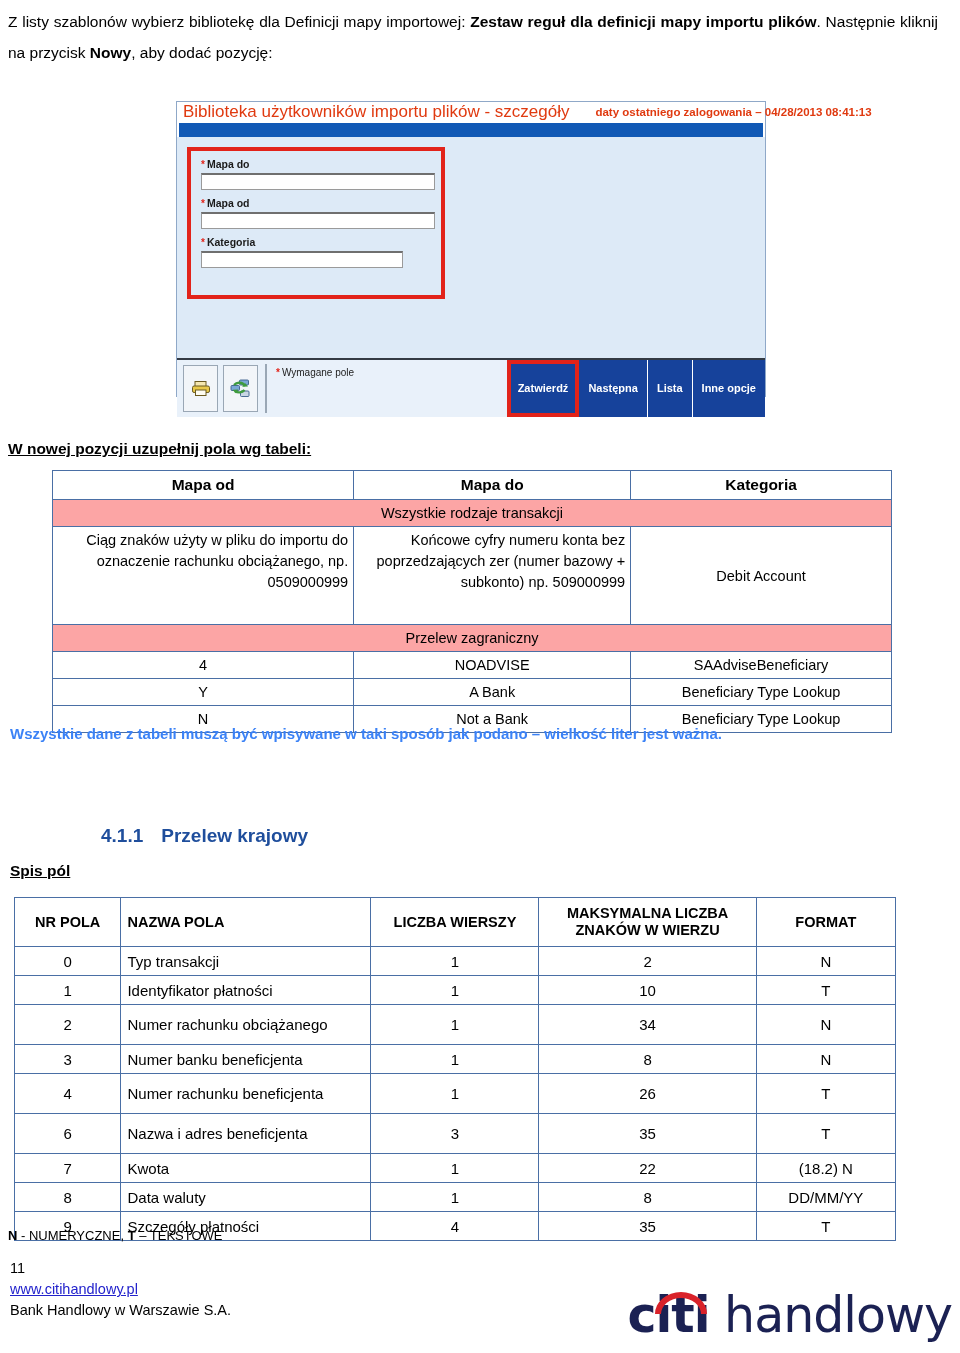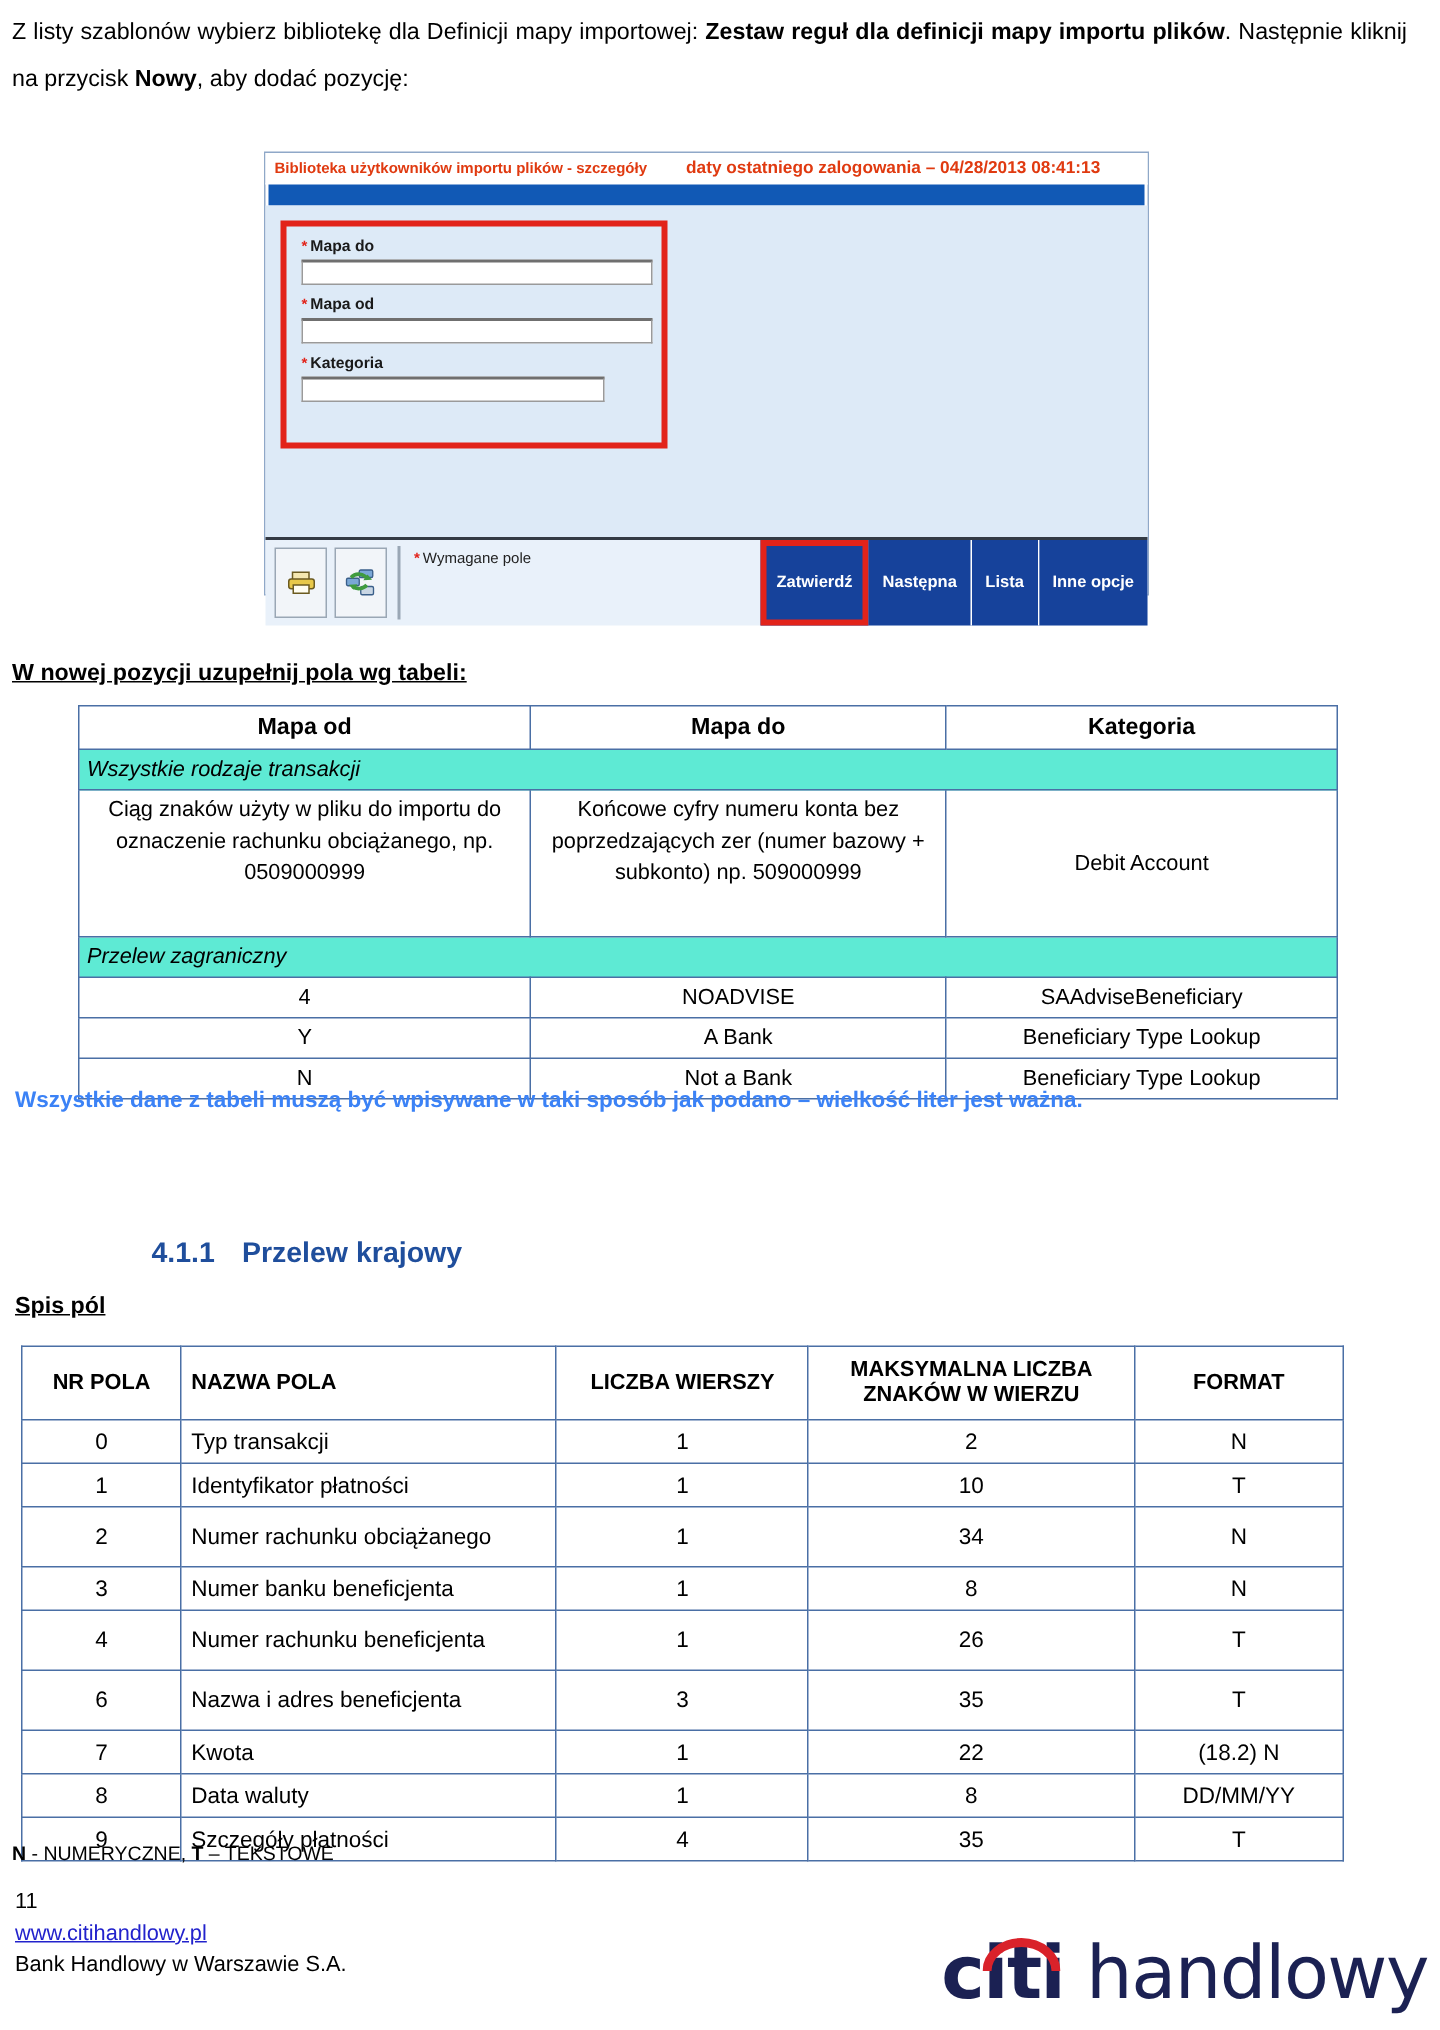--- a/index.html
+++ b/index.html
@@ -52,22 +52,22 @@
     height: 21px;
     background: #ffffff;
     border-bottom: 1px solid #ffffff;
     display: flex;
     align-items: center;
     padding: 0 6px;
     box-sizing: border-box;
   }
   .shot-title {
     color: #e03a10;
-    font-weight: bold;
-    font-size: 10px;
+    font-weight: normal;
+    font-size: 17px;
     white-space: nowrap;
   }
   .shot-login {
     color: #e03a10;
     font-weight: bold;
     font-size: 11.5px;
     white-space: nowrap;
     margin-left: 26px;
   }
   .shot-bluebar {
@@ -194,26 +194,26 @@
     padding: 2px 5px;
     vertical-align: middle;
   }
   .t1 th {
     font-weight: bold;
     text-align: center;
     font-size: 15.5px;
     height: 24px;
   }
   .t1 .band {
-    background: #5eead4;
+    background: #fca5a5;
+    text-align: center;
     height: 22px;
     font-size: 14.5px;
-    font-style: italic;
-  }
-  .t1 .c-left { text-align: center; line-height: 21px; }
+  }
+  .t1 .c-left { text-align: right; line-height: 21px; }
   .t1 .tall { height: 92px; vertical-align: top; padding-top: 3px; }
   .t1 .tall.mid { vertical-align: middle; text-align: center; }
   .t1 .srow td { height: 22px; text-align: center; }
 
   
   .warning {
     position: absolute;
     left: 10px;
     top: 725px;
     color: #3b82f6;

